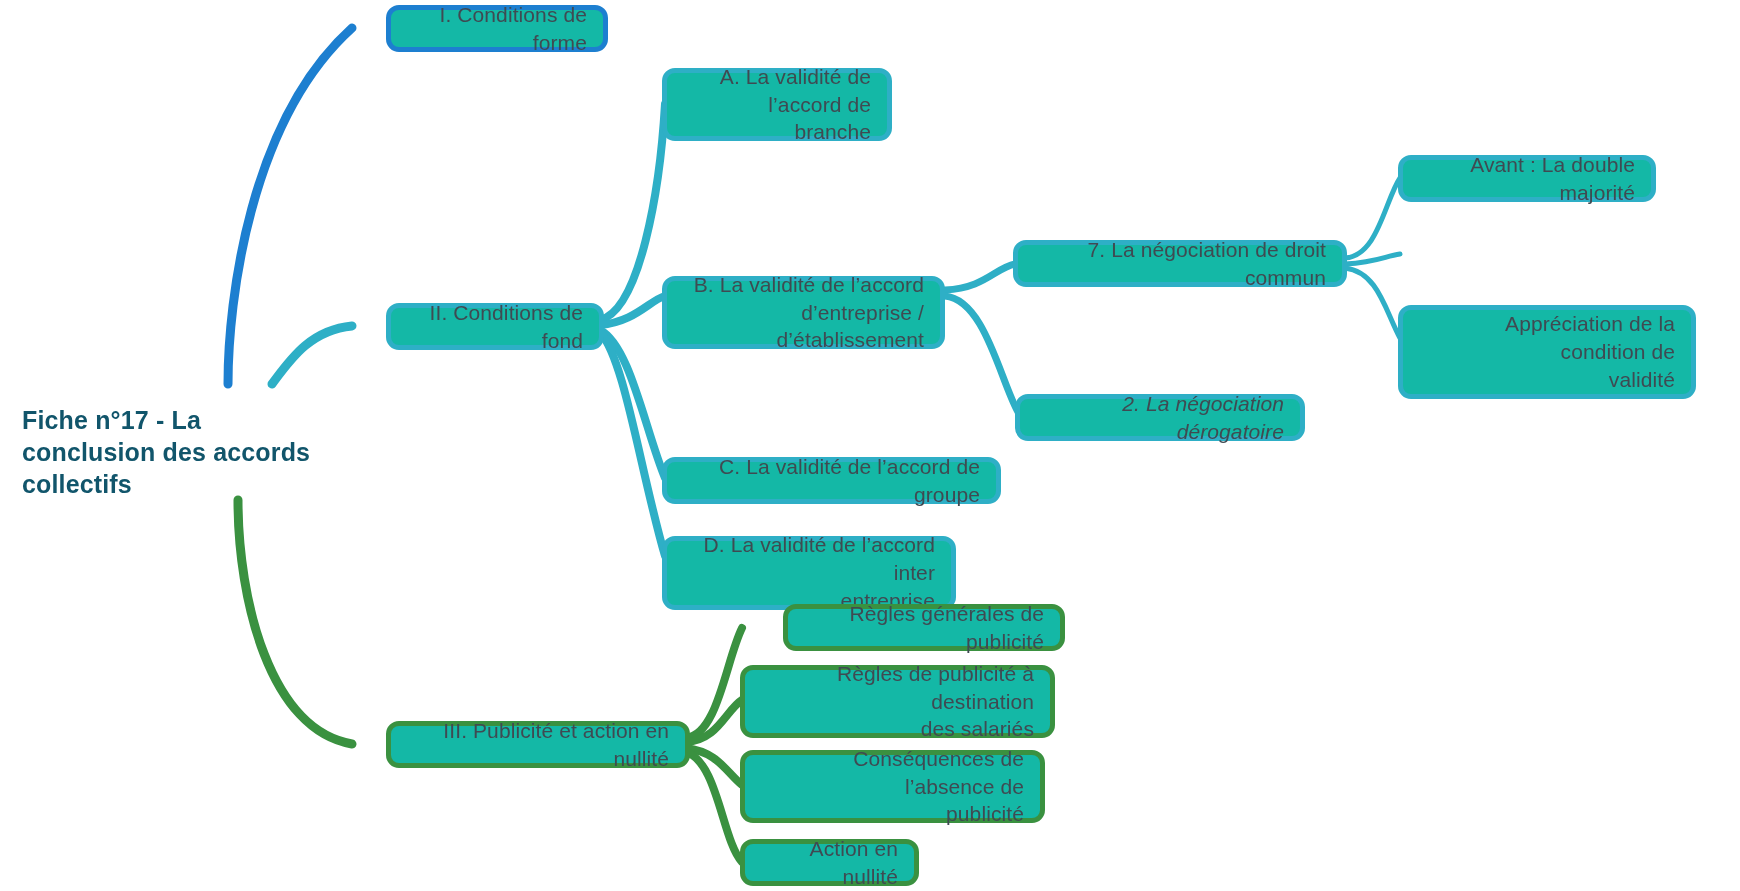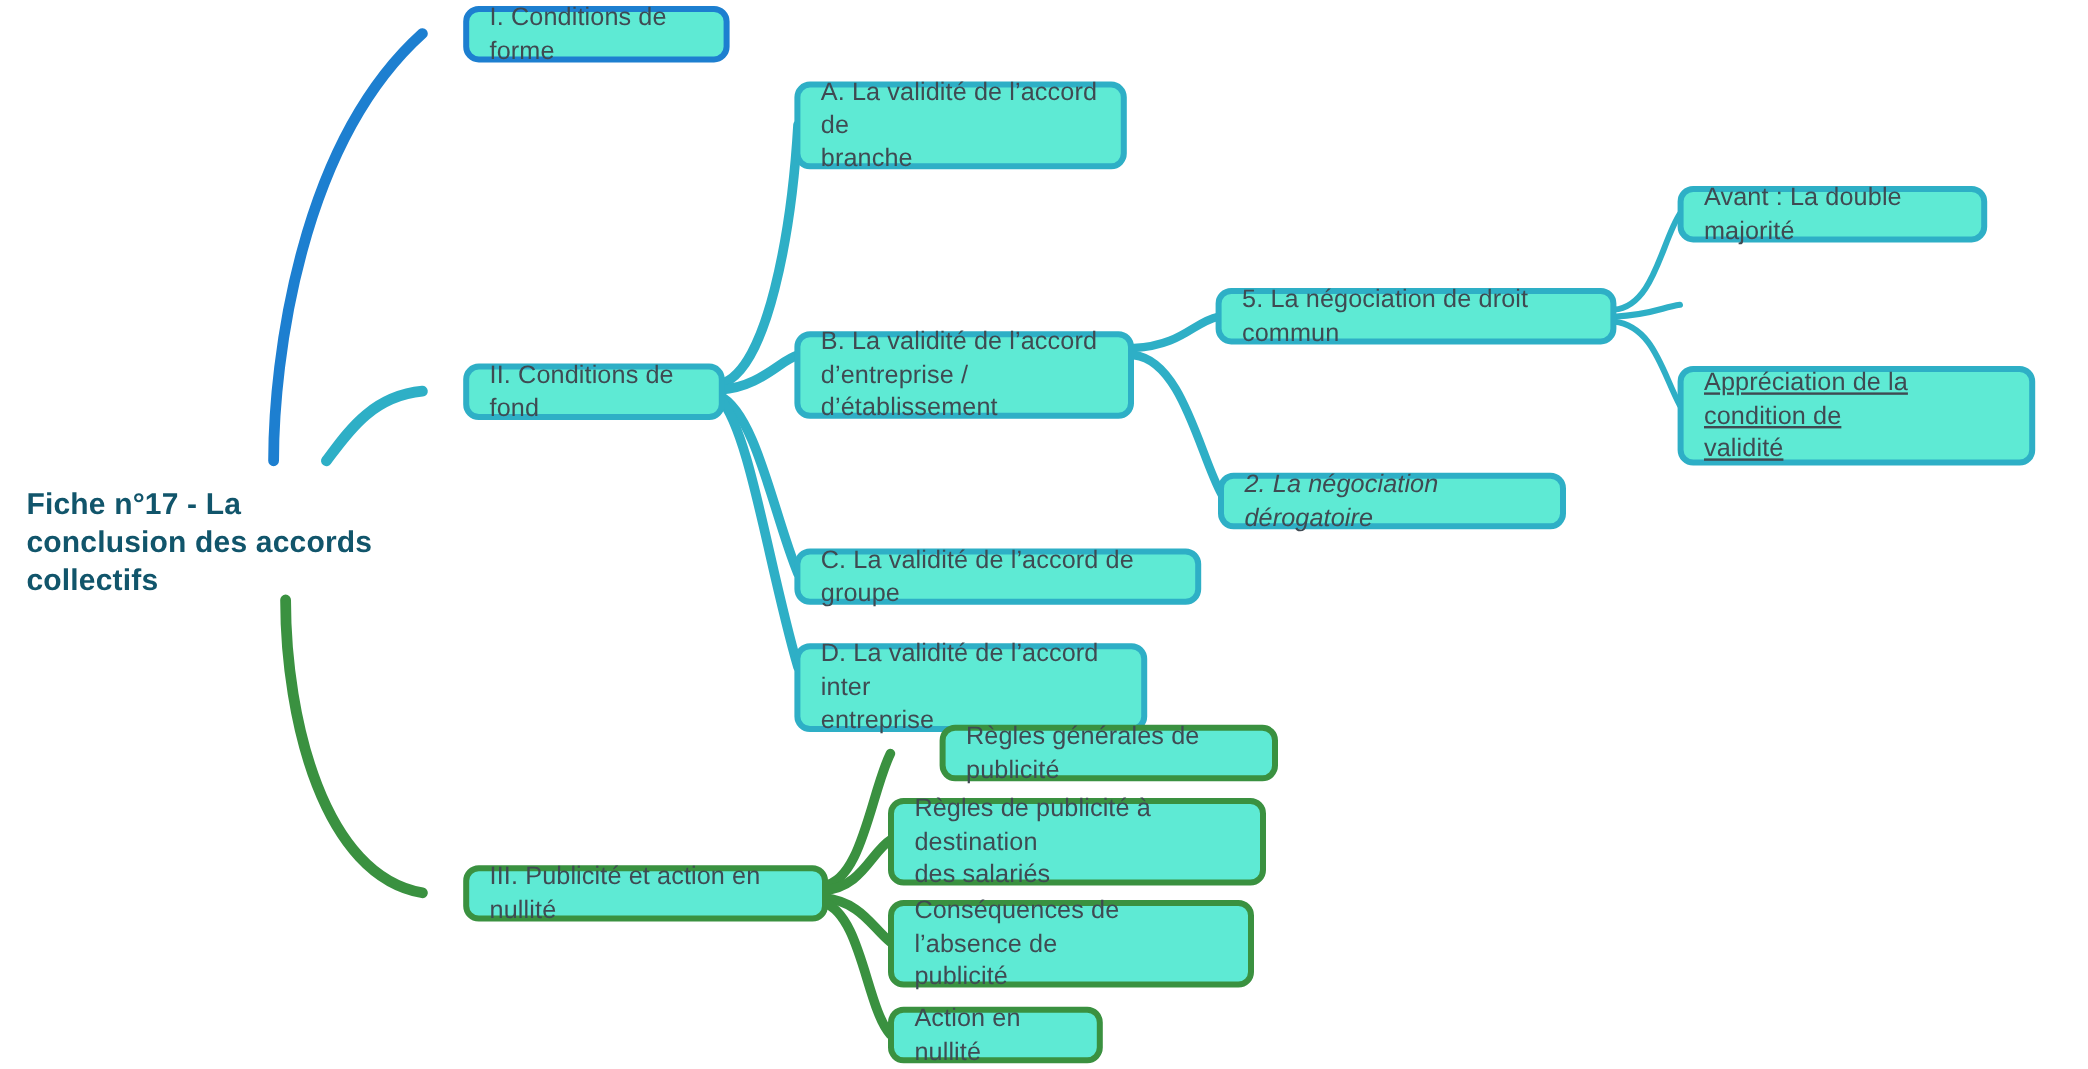--- a/index.html
+++ b/index.html
@@ -22,32 +22,33 @@
     position: absolute;
     left: 0;
     top: 0;
     width: 1740px;
     height: 891px;
     pointer-events: none;
   }
   .node {
     position: absolute;
     box-sizing: border-box;
-    background: #5eead4;
+    background: #14b8a6;
     border-style: solid;
     border-width: 5px;
     border-radius: 13px;
     display: flex;
     align-items: center;
     color: #3f4a52;
     font-size: 21px;
     line-height: 1.33;
     letter-spacing: 0.1px;
     padding: 7px 16px 7px 17px;
     white-space: pre-line;
+    text-align: right;
   }
   .node span {
     display: block;
   }
   .root-title {
     position: absolute;
     font-size: 25px;
     font-weight: bold;
     line-height: 1.28;
     color: #11556b;
@@ -104,53 +105,53 @@
   </div>
 
   <div class="node" style="left:386px; top:721px; width:304px; height:47px; border-color:#3a9140;">
     <span>III.  Publicité et action en nullité</span>
   </div>
 
   <div class="node" style="left:386px; top:303px; width:218px; height:47px; border-color:#2eafc6;">
     <span>II. Conditions de fond</span>
   </div>
 
-  <div class="node" style="left:662px; top:68px; width:277px; height:73px; border-color:#2eafc6;">
+  <div class="node" style="left:662px; top:68px; width:230px; height:73px; border-color:#2eafc6;">
     <span>A. La validité de l’accord de
 branche</span>
   </div>
 
   <div class="node" style="left:662px; top:457px; width:339px; height:47px; border-color:#2eafc6;">
     <span>C. La validité de l’accord de groupe</span>
   </div>
 
   <div class="node" style="left:662px; top:276px; width:283px; height:73px; border-color:#2eafc6;">
     <span>B. La validité de l’accord
 d’entreprise / d’établissement</span>
   </div>
 
   <div class="node" style="left:662px; top:536px; width:294px; height:74px; border-color:#2eafc6;">
     <span>D. La validité de l’accord inter
 entreprise</span>
   </div>
 
   <div class="node" style="left:1013px; top:240px; width:334px; height:47px; border-color:#2eafc6;">
-    <span>5. La négociation de droit commun</span>
+    <span>7. La négociation de droit commun</span>
   </div>
 
   <div class="node" style="left:1015px; top:394px; width:290px; height:47px; border-color:#2eafc6;font-style:italic;">
     <span>2. La négociation dérogatoire</span>
   </div>
 
   <div class="node" style="left:1398px; top:155px; width:258px; height:47px; border-color:#2eafc6;">
     <span>Avant : La double majorité</span>
   </div>
 
 
-  <div class="node" style="left:1398px; top:305px; width:298px; height:83px; border-color:#2eafc6;text-decoration:underline;">
+  <div class="node" style="left:1398px; top:305px; width:298px; height:94px; border-color:#2eafc6;">
     <span>Appréciation de la condition de
 validité</span>
   </div>
 
   <div class="node" style="left:783px; top:604px; width:282px; height:47px; border-color:#3a9140;">
     <span>Règles générales de publicité</span>
   </div>
 
   <div class="node" style="left:740px; top:665px; width:315px; height:73px; border-color:#3a9140;">
     <span>Règles de publicité à destination

